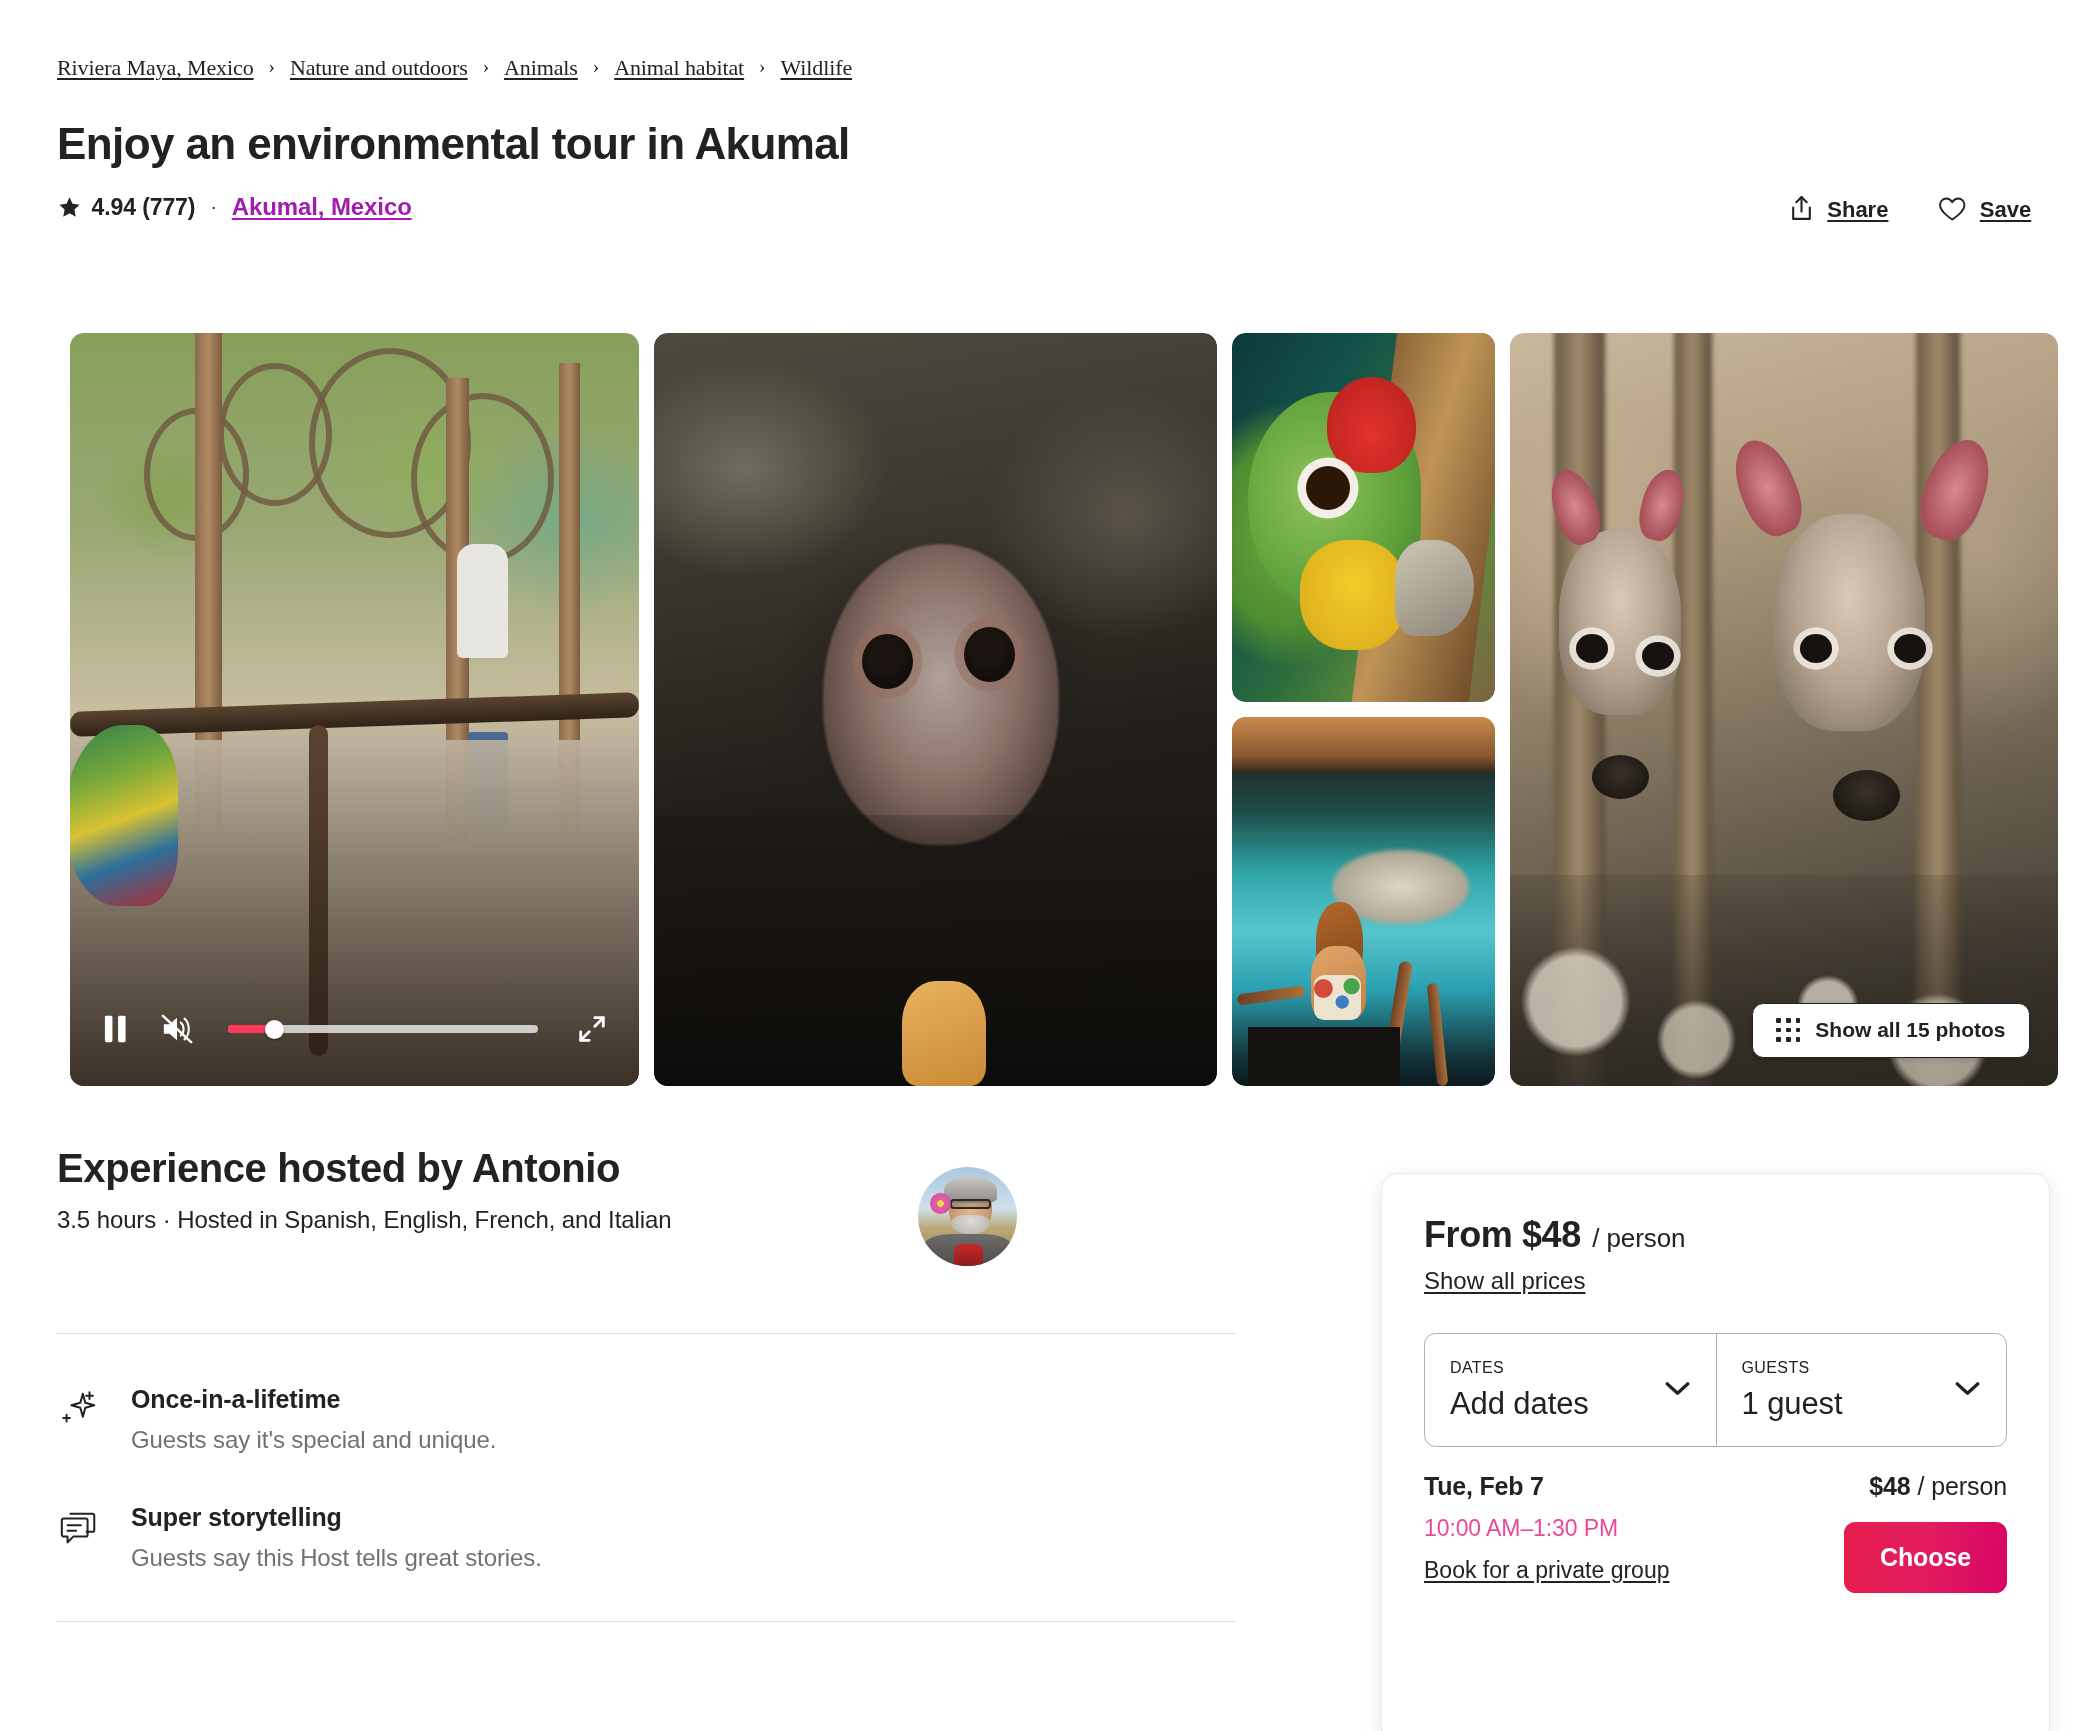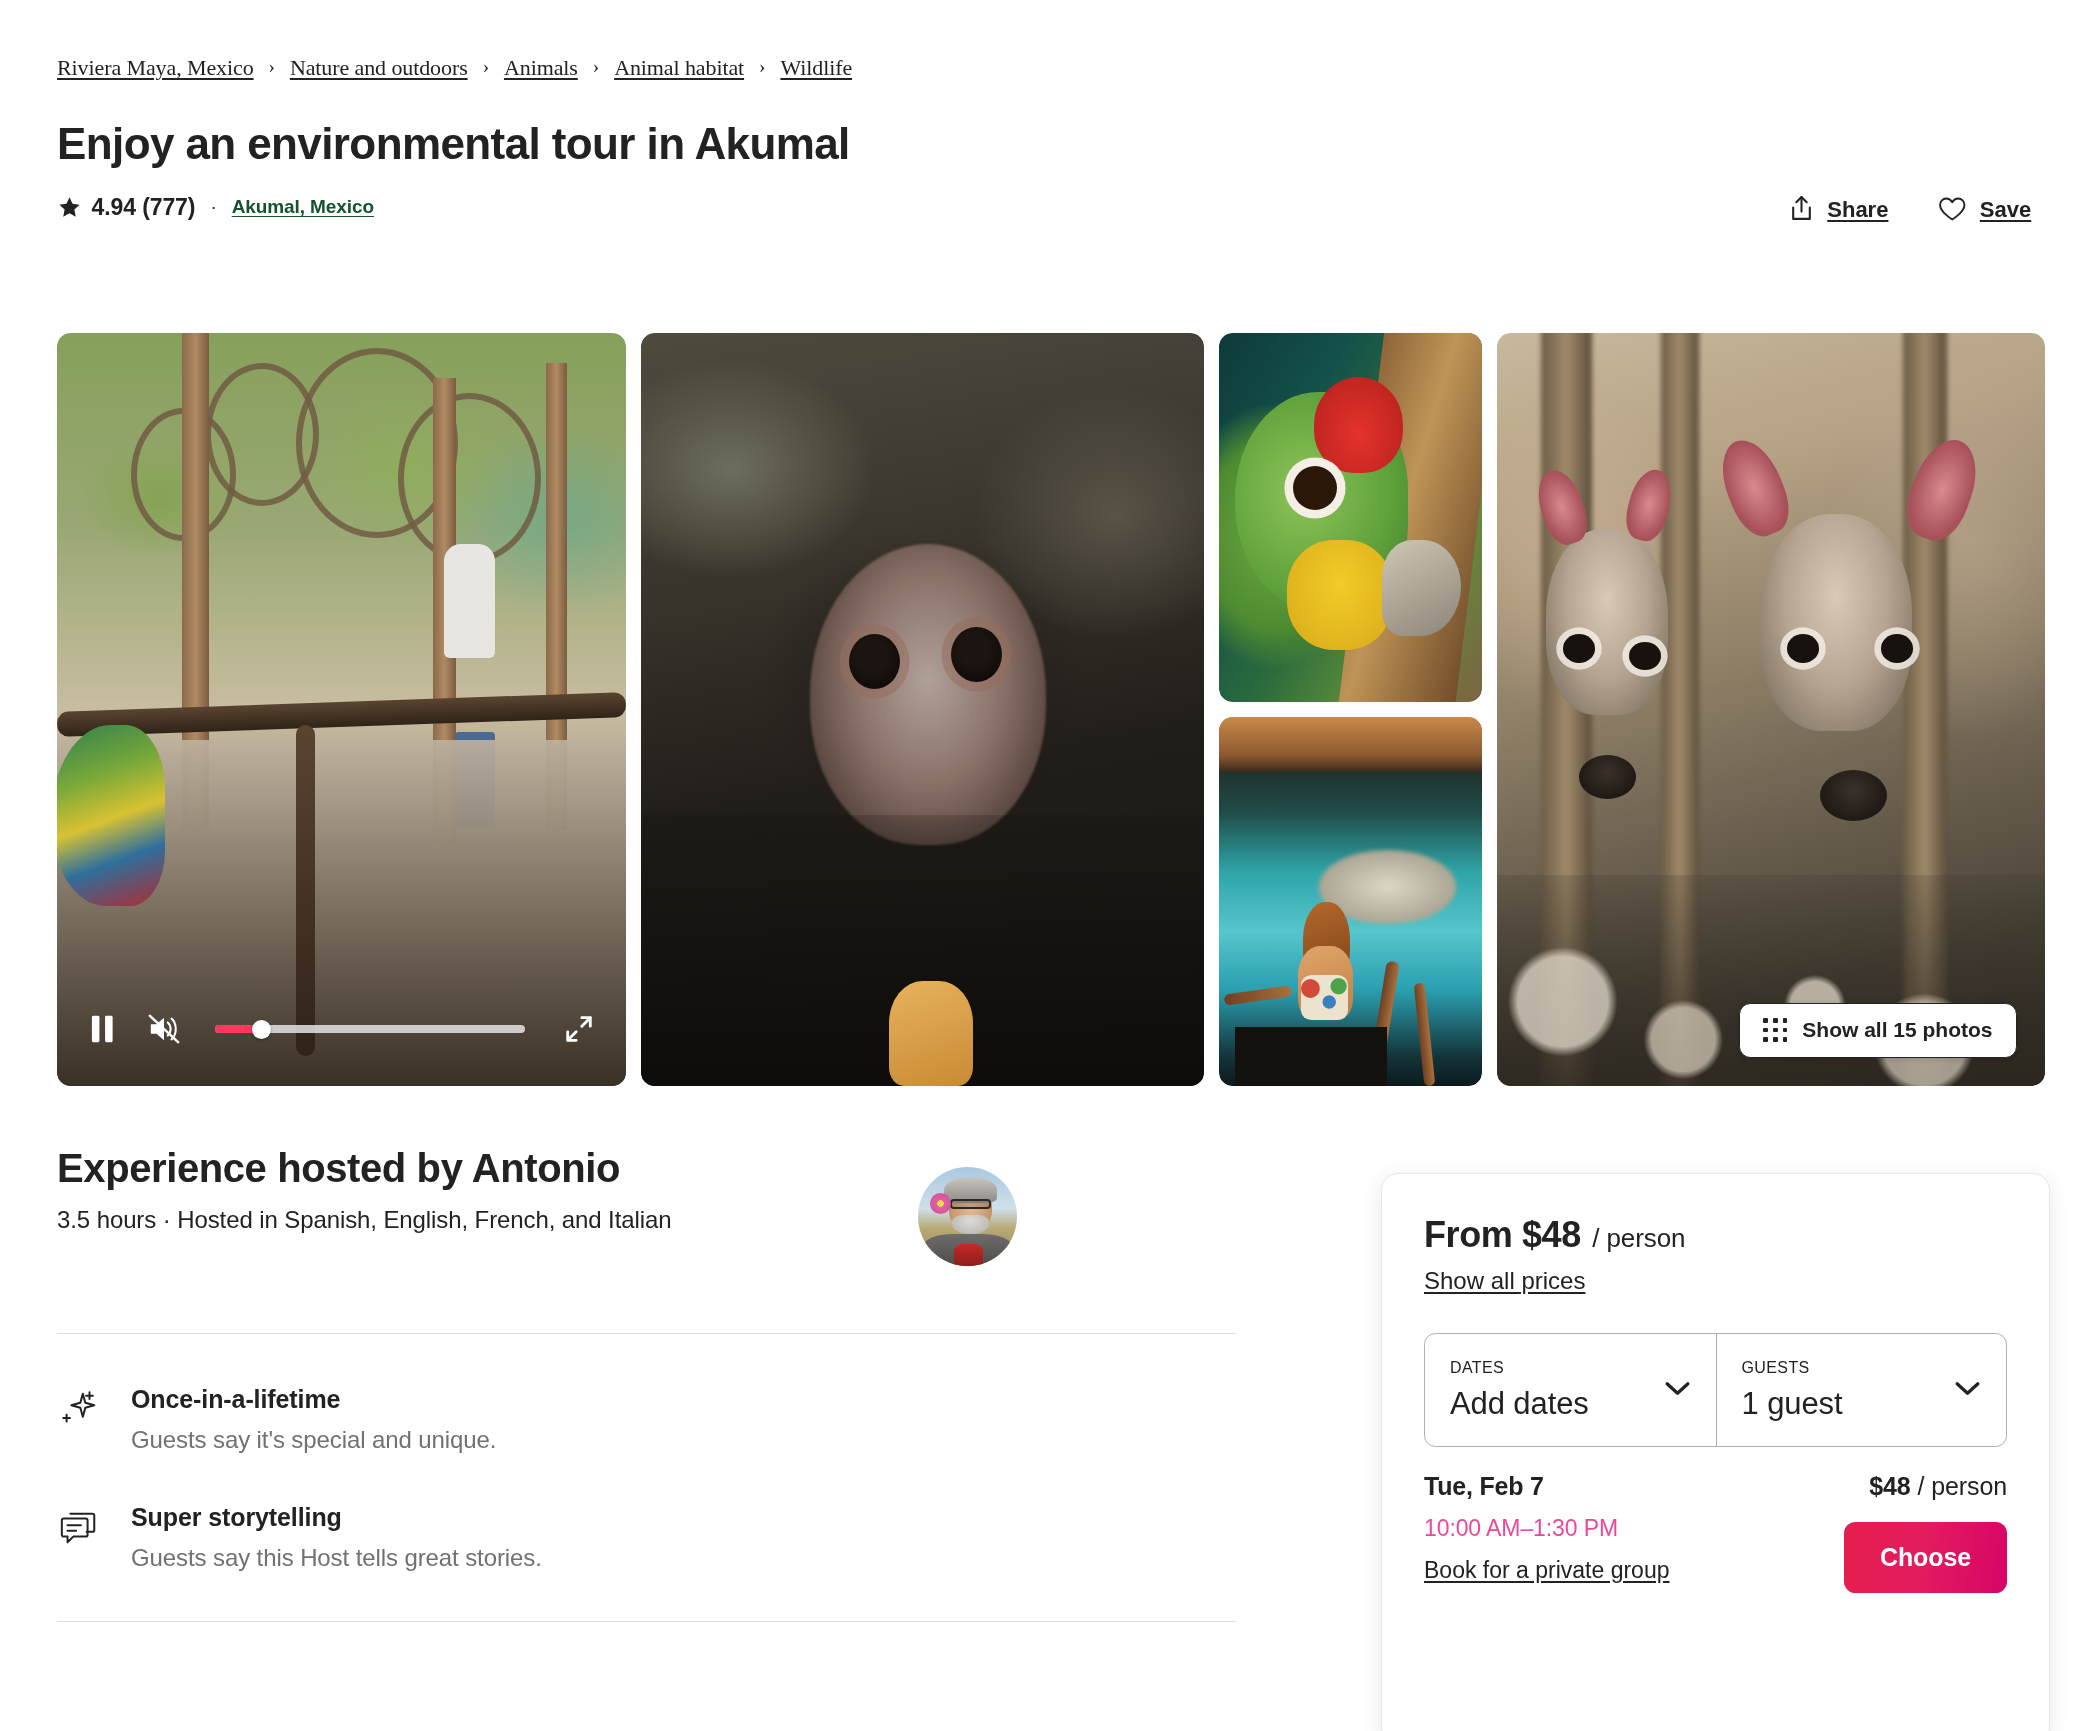--- a/index.html
+++ b/index.html
@@ -72,25 +72,25 @@
     letter-spacing: -0.1px;
   }
   .star-icon { margin-right: 9.5px; display: flex; align-items: center; }
   .rating .count { font-weight: 600; }
   .dot-sep {
     margin: 0 15px;
     color: #222222;
     font-size: 19px;
   }
   .loc-link {
-    font-size: 19px;
+    font-size: 24px;
     font-weight: 600;
     text-decoration: underline;
     text-underline-offset: 2.9px;
-    color: #14532d;
+    color: #a21caf;
     cursor: pointer;
     letter-spacing: -0.1px;
   }
 
   .actions {
     position: absolute;
     right: 0;
     top: -1.9px;
     display: flex;
     align-items: center;
@@ -110,21 +110,21 @@
     font-size: 22px;
     font-weight: 600;
     text-decoration: underline;
     text-underline-offset: 2.9px;
     color: #222222;
   }
 
   
   .gallery {
     position: absolute;
-    left: 57px;
+    left: 70px;
     top: 333px;
     width: 1993px;
     height: 753px;
     display: grid;
     grid-template-columns: 569px 563px 263px 548px;
     gap: 0 15px;
   }
   .gcell { position: relative; overflow: hidden; border-radius: 13.3px; }
   .gcell.video { border-radius: 13.3px; }
   .gcol3 {

